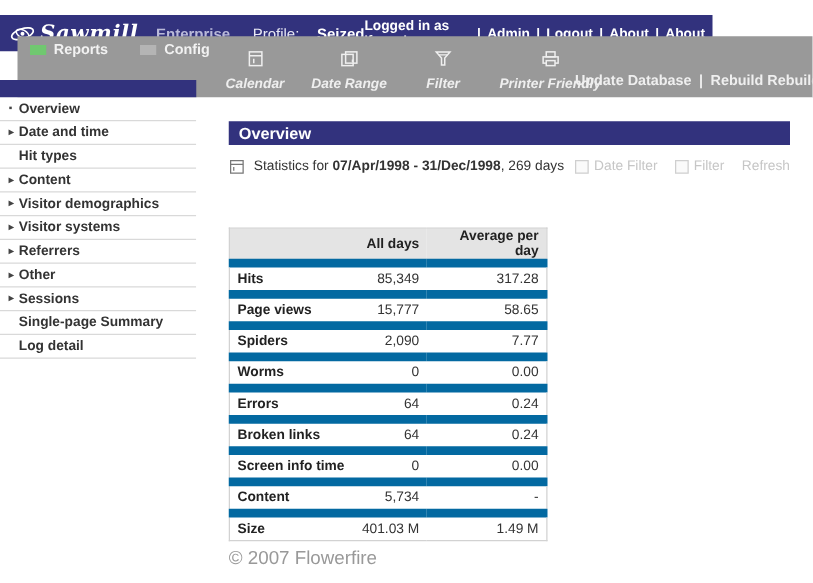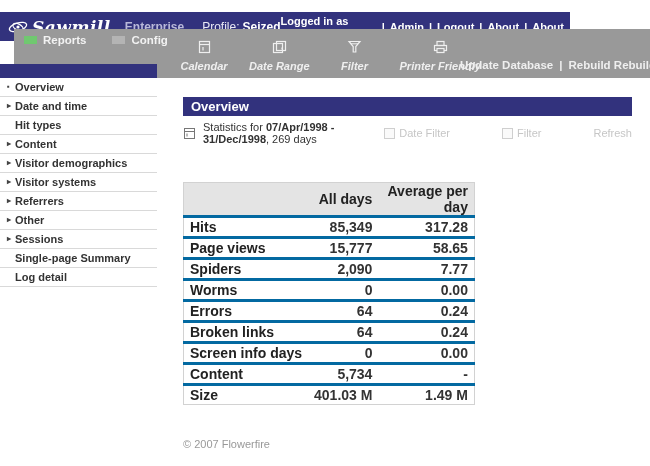--- a/index.html
+++ b/index.html
@@ -8,21 +8,21 @@
   .screen{position:relative;width:650px;height:466px;background:#fff;}
 
   
   .topbar{position:absolute;top:12px;left:0;width:570px;height:29px;background:var(--navy,#32327d);
           display:flex;align-items:center;color:#fff;}
   .logo-wrap{display:flex;align-items:center;margin-left:7px;}
   .logo-icon{margin-right:3px;display:inline-flex;}
   .logo-text{font-family:"DejaVu Serif",serif;font-style:italic;font-weight:bold;font-size:17px;letter-spacing:.5px;}
   .edition{margin-left:14px;color:#b9b9d9;font-weight:bold;font-size:12px;text-decoration:underline;}
   .profile{margin-left:18px;font-size:12px;color:#e8e8f4;}
-  .profile b{color:#fff;margin-left:3px;}
+  .profile b{color:#fff;margin-left:14px;}
   .topbar-right{margin-left:auto;margin-right:6px;font-size:11px;font-weight:bold;color:#fff;display:flex;align-items:center;}
   .topbar-right .sep{margin:0 5px;font-weight:bold;}
   .topbar-right .tlink{cursor:pointer;}
 
   
   .grayband{position:absolute;top:29px;left:14px;width:650px;height:49px;background:var(--gray,#999);}
   .navtabs{position:absolute;top:5px;left:10px;display:flex;gap:26px;}
   .navtab{display:flex;align-items:center;gap:6px;cursor:pointer;}
   .navtab .chip{width:13px;height:8px;display:inline-block;}
   .navtab .nlabel{font-size:11.5px;font-weight:bold;color:#f2f2f2;}
@@ -42,33 +42,33 @@
 
   
   .main{position:absolute;left:157px;top:78px;width:493px;height:388px;background:#fff;}
   .title-bar{position:absolute;left:26px;top:19px;width:449px;height:19px;background:var(--navy,#32327d);
              color:#fff;font-weight:bold;font-size:13px;line-height:19px;padding-left:8px;box-sizing:border-box;}
   .stats-row{position:absolute;left:26px;top:46px;width:449px;height:18px;display:flex;align-items:center;
              font-size:11px;color:#333;}
   .stats-icon{margin-right:7px;display:inline-flex;}
   .stats-text b{font-weight:bold;}
   .controls{margin-left:auto;display:flex;align-items:center;gap:14px;color:#c6c6c6;font-size:11px;}
-  .control{display:flex;align-items:center;gap:4px;cursor:pointer;white-space:nowrap;margin-left:38px;}
+  .control{display:flex;align-items:center;gap:4px;cursor:pointer;white-space:nowrap;}
   .cbx{width:9px;height:9px;border:1px solid #cfcfcf;background:#fafafa;display:inline-block;}
 
   .table-wrap{position:absolute;left:26px;top:104px;}
-  table.stats{border-collapse:collapse;border:1px solid #d2d2d2;font-size:14px;table-layout:fixed;}
+  table.stats{border-collapse:collapse;border:1px solid #d2d2d2;font-size:11px;table-layout:fixed;}
   table.stats col.c0{width:100px;} table.stats col.c1{width:45px;} table.stats col.c2{width:96px;}
   table.stats th{background:#e4e4e4;font-weight:bold;color:#222;text-align:right;height:18px;padding:0 6px;}
   table.stats th.empty{text-align:left;}
-  table.stats td{height:18px;padding:0 6px;border-top:3px solid #0369a1;color:#333;white-space:nowrap;}
+  table.stats td{height:18px;padding:0 6px;border-top:7px solid #0369a1;color:#333;white-space:nowrap;}
   table.stats td.label{font-weight:bold;color:#222;text-align:left;}
-  table.stats td.num{text-align:right;font-weight:bold;}
-
-  .footer{position:absolute;left:26px;top:360px;font-size:11px;color:#999;}
+  table.stats td.num{text-align:right;}
+
+  .footer{position:absolute;left:26px;top:360px;font-size:15px;color:#999;}
 </style>
 </head>
 <body>
 
 <div class="screen">
 
   <div class="topbar">
     <div class="logo-wrap">
       <span class="logo-icon">
         <svg width="22" height="18" viewBox="0 0 22 18">
@@ -263,21 +263,21 @@
               <td class="label">Errors</td>
               <td class="num">64</td>
               <td class="num">0.24</td>
             </tr>
             <tr>
               <td class="label">Broken links</td>
               <td class="num">64</td>
               <td class="num">0.24</td>
             </tr>
             <tr>
-              <td class="label">Screen info days</td>
+              <td class="label">Screen info time</td>
               <td class="num">0</td>
               <td class="num">0.00</td>
             </tr>
             <tr>
               <td class="label">Content</td>
               <td class="num">5,734</td>
               <td class="num">-</td>
             </tr>
             <tr>
               <td class="label">Size</td>

